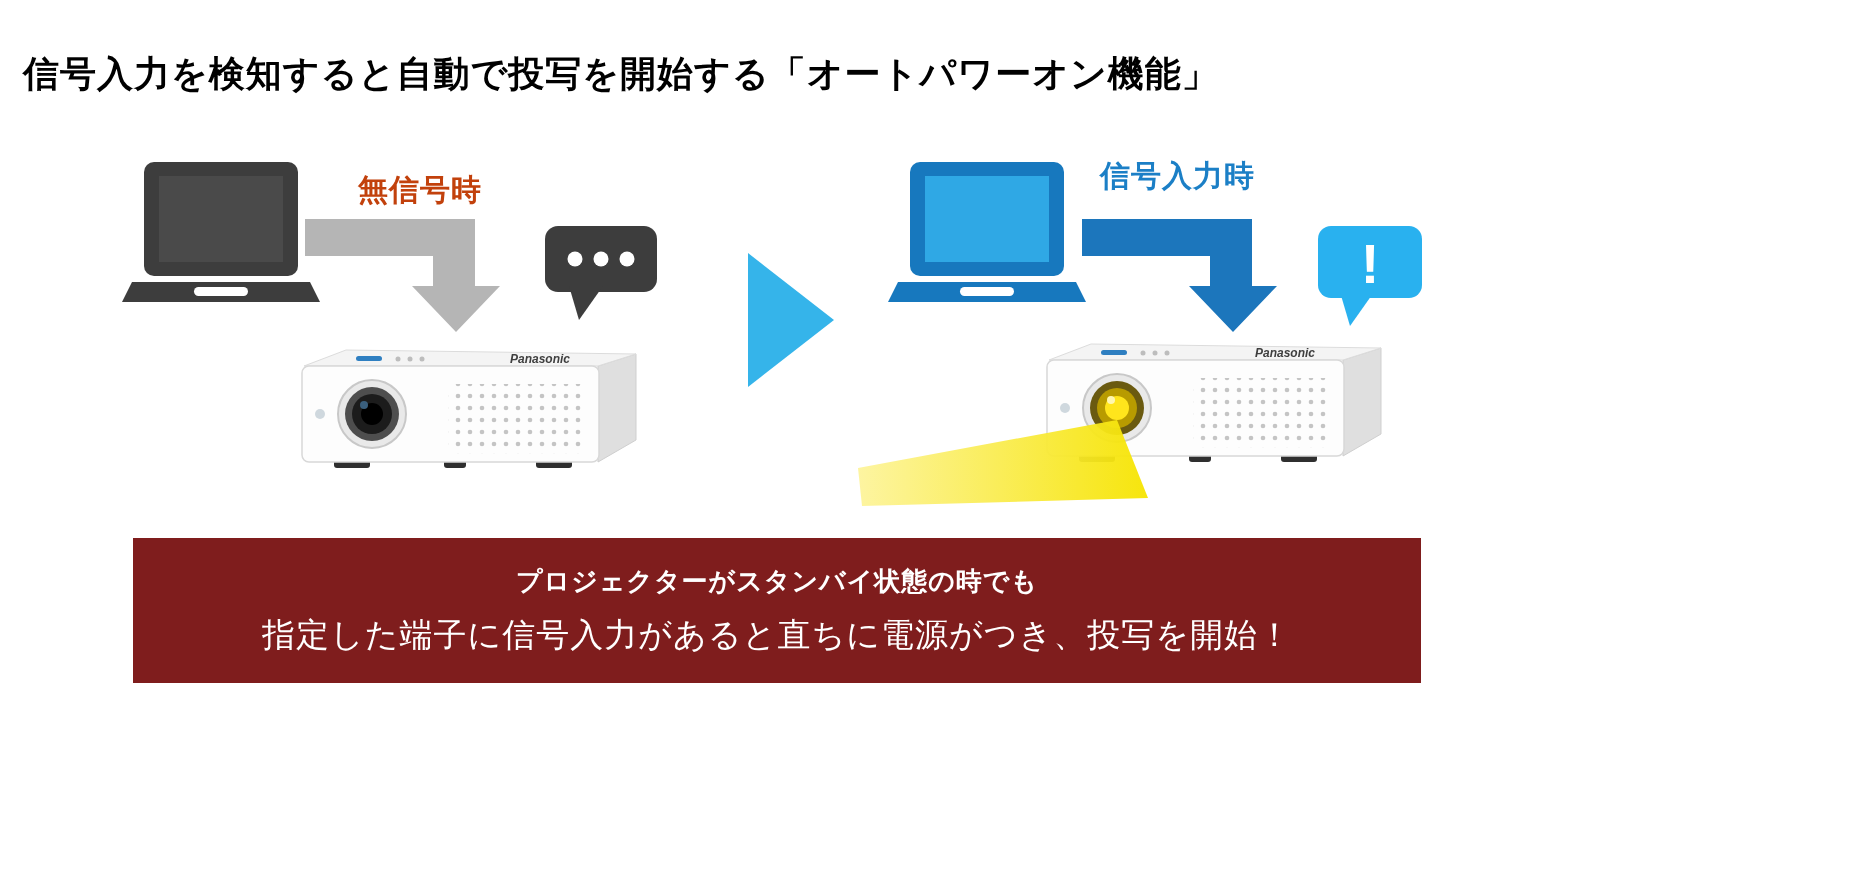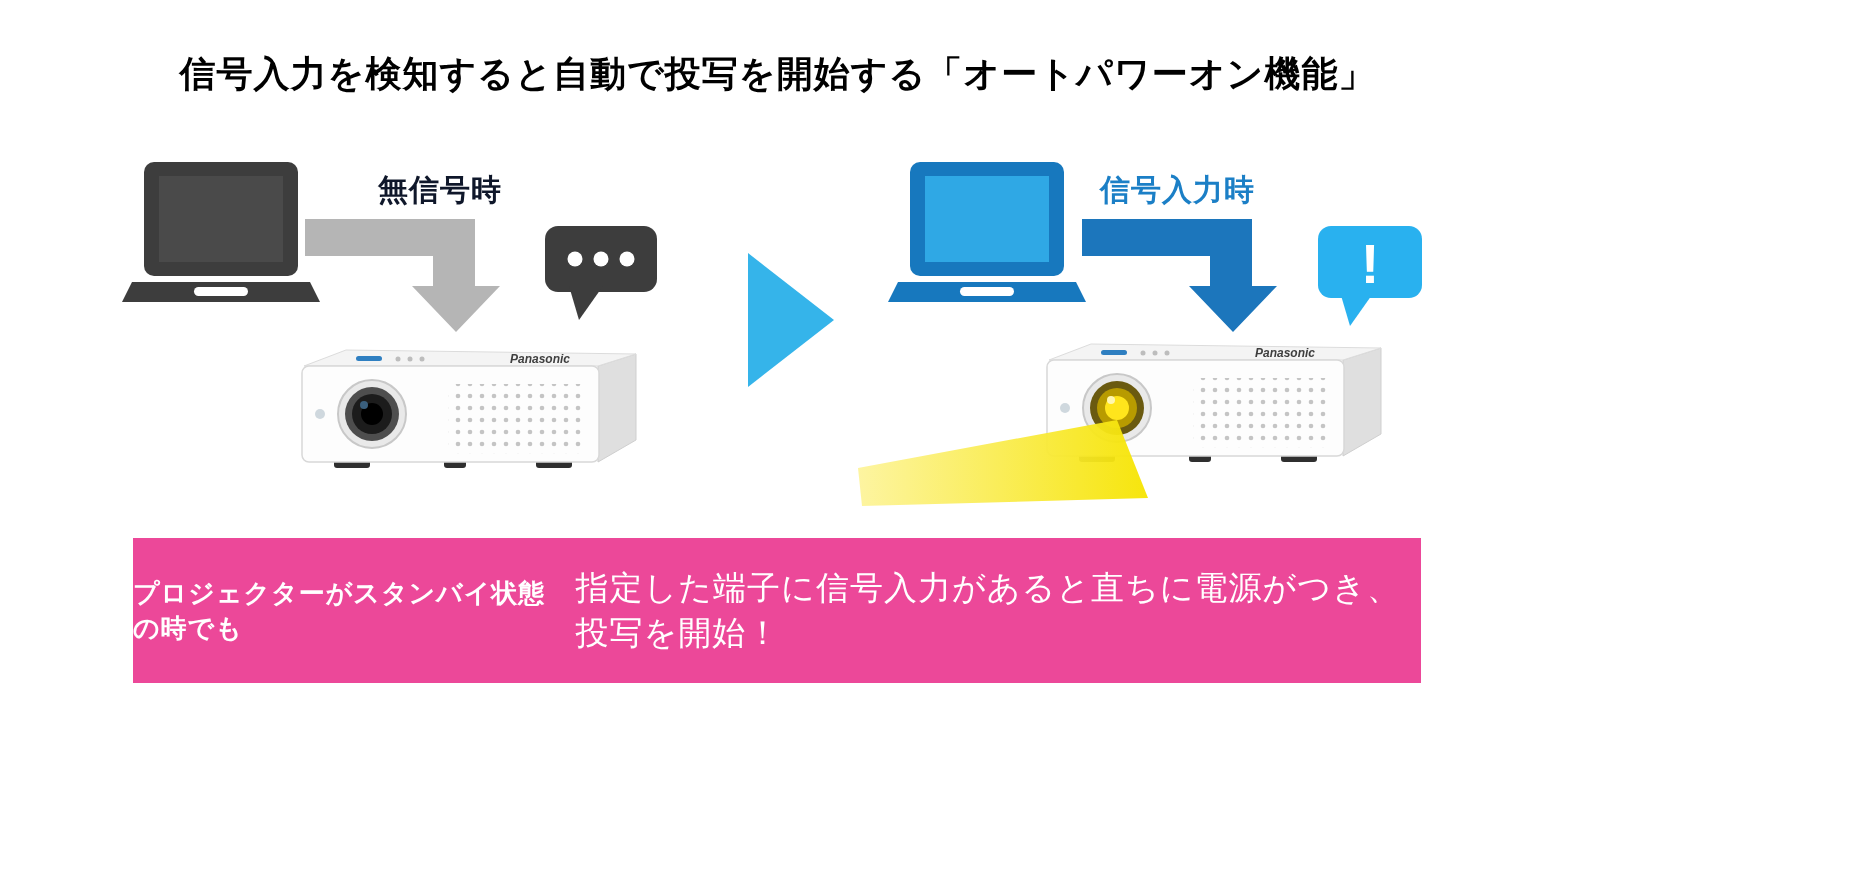--- a/index.html
+++ b/index.html
@@ -2,30 +2,31 @@
 <html><head>
 <meta charset="utf-8">
 <style>
   * { margin:0; padding:0; box-sizing:border-box; }
   html,body { background:#ffffff; }
   body { font-family:"Liberation Sans","DejaVu Sans",sans-serif; }
   .canvas { position:relative; width:1852px; height:890px; background:#ffffff; overflow:hidden; }
   .abs { position:absolute; }
   .title {
     position:absolute; left:0; top:50px; width:1555px;
-    text-align:center; font-size:36px; font-weight:bold; color:#000;
+    text-align:left; font-size:36px; font-weight:bold; color:#000;
     letter-spacing:1px;
+    padding-left:23px;
   }
   .scene-label { position:absolute; font-size:30px; font-weight:bold; letter-spacing:1px; }
-  .label-gray { left:358px; top:170px; color:#0f172a;margin-left:20px; }
-  .label-blue { left:1100px; top:170px; color:#1b7fc6; }
+  .label-gray { left:358px; top:170px; color:#c2410c; }
+  .label-blue { left:1100px; top:156px; color:#1b7fc6; }
   .banner {
     position:absolute; left:133px; top:538px; width:1288px; height:145px;
-    background:#ec4899; color:#ffffff;
-    display:flex; flex-direction:row; align-items:center; justify-content:center; gap:14px;
+    background:#7f1d1d; color:#ffffff;
+    display:flex; flex-direction:column; align-items:center; justify-content:center; gap:14px;
   }
   .banner-line1 { font-size:26px; font-weight:bold; letter-spacing:1px; }
   .banner-line2 { font-size:33px; font-weight:normal; letter-spacing:1px; }
 </style>
 </head>
 <body>
 
 <div class="canvas">
 
   <h1 class="title">信号入力を検知すると自動で投写を開始する「オートパワーオン機能」</h1>

